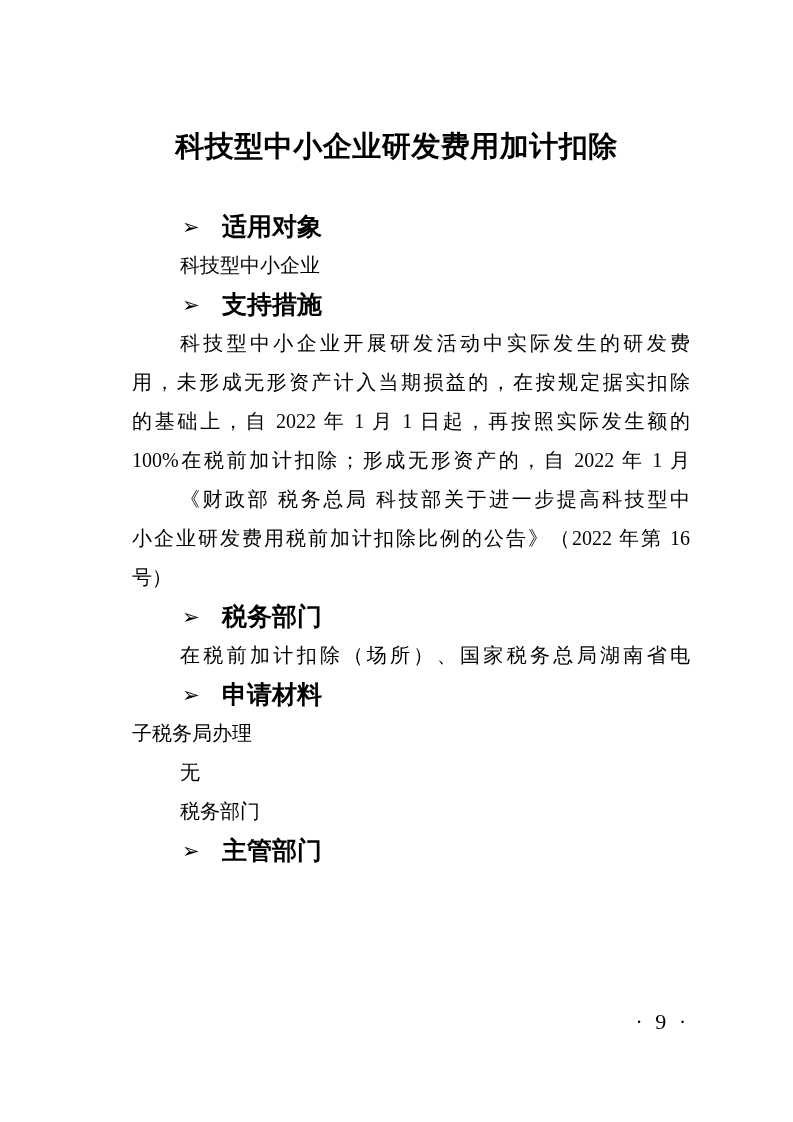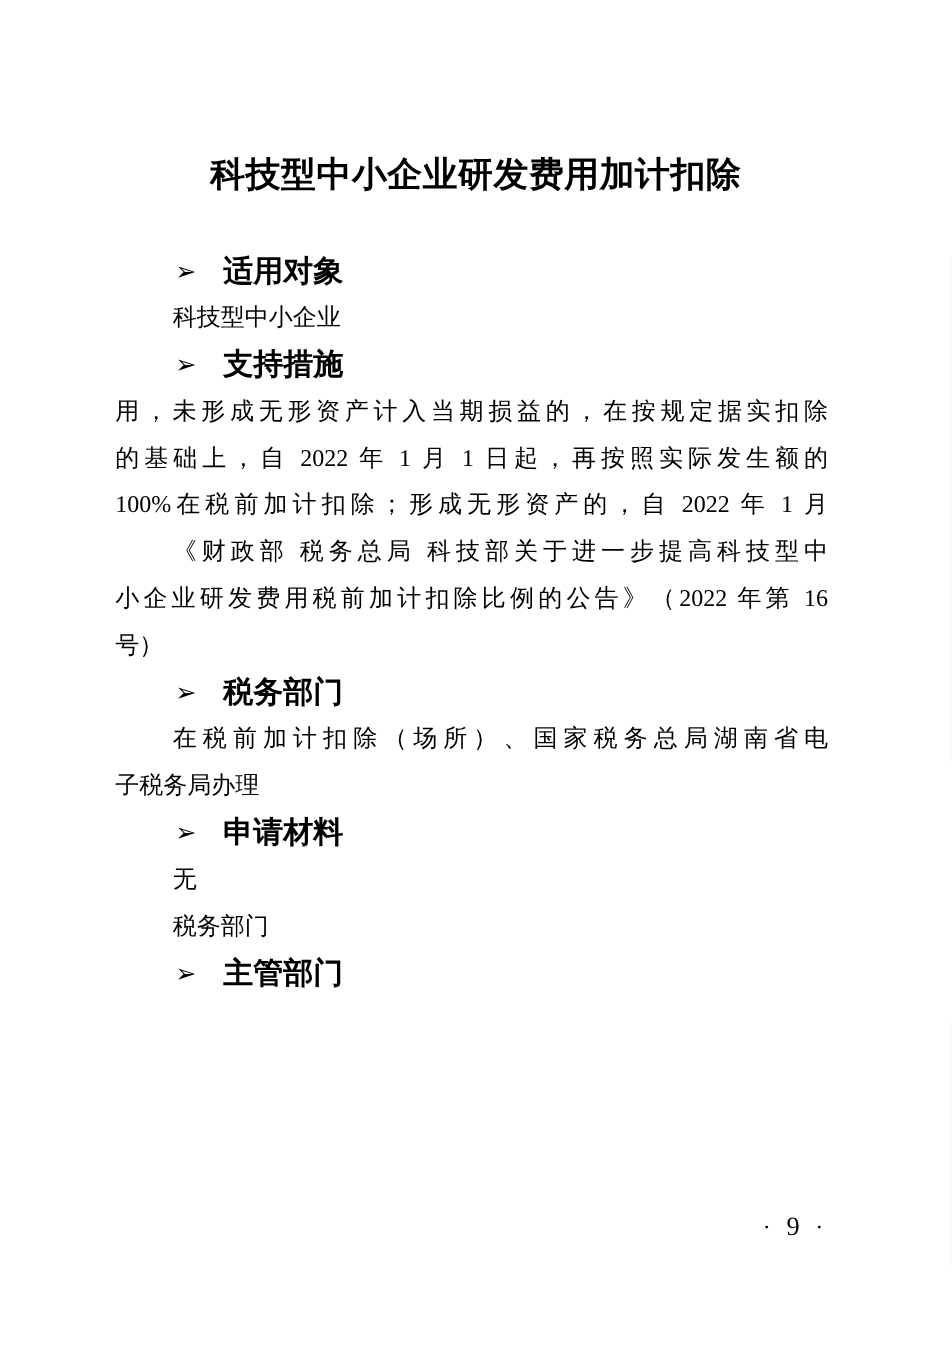--- a/index.html
+++ b/index.html
@@ -29,21 +29,21 @@
     letter-spacing: 0.5px;
   }
   .content {
     position: absolute;
     top: 207px;
     left: 96px;
     width: 594px;
     font-size: 24px;
     line-height: 39px;
   }
-  .row { height: 39px; }
+  .row { height: 39px; margin-left: 36px; }
   .heading {
     font-family: "Liberation Sans", "DejaVu Sans", sans-serif;
     font-weight: bold;
     font-size: 25px;
     padding-left: 50px;
     box-sizing: border-box;
   }
   .heading .bullet {
     font-family: "DejaVu Sans", sans-serif;
     font-weight: normal;
@@ -84,37 +84,38 @@
   <div class="content">
 
     <div class="row heading">
       <span class="bullet">➢</span><span>适用对象</span>
     </div>
     <div class="row bodyline indent">科技型中小企业</div>
 
     <div class="row heading">
       <span class="bullet">➢</span><span>支持措施</span>
     </div>
+    <div class="row bodyline indent just">科技型中小企业开展研发活动中实际发生的研发费</div>
     <div class="row bodyline just">用，未形成无形资产计入当期损益的，在按规定据实扣除</div>
     <div class="row bodyline just">的基础上，自 2022 年 1 月 1 日起，再按照实际发生额的</div>
     <div class="row bodyline just">100%在税前加计扣除；形成无形资产的，自 2022 年 1 月</div>
 
     <div class="row bodyline indent just">《财政部 税务总局 科技部关于进一步提高科技型中</div>
     <div class="row bodyline just">小企业研发费用税前加计扣除比例的公告》（2022 年第 16</div>
     <div class="row bodyline">号）</div>
 
     <div class="row heading">
       <span class="bullet">➢</span><span>税务部门</span>
     </div>
     <div class="row bodyline indent just">在税前加计扣除（场所）、国家税务总局湖南省电</div>
-    <div class="row bodyline">子税务局办理</div>
-
     <div class="row heading">
       <span class="bullet">➢</span><span>申请材料</span>
     </div>
+
+    <div class="row bodyline">子税务局办理</div>
     <div class="row bodyline indent">无</div>
 
     <div class="row bodyline indent">税务部门</div>
     <div class="row heading">
       <span class="bullet">➢</span><span>主管部门</span>
     </div>
 
   </div>
 
   <div class="footer">

